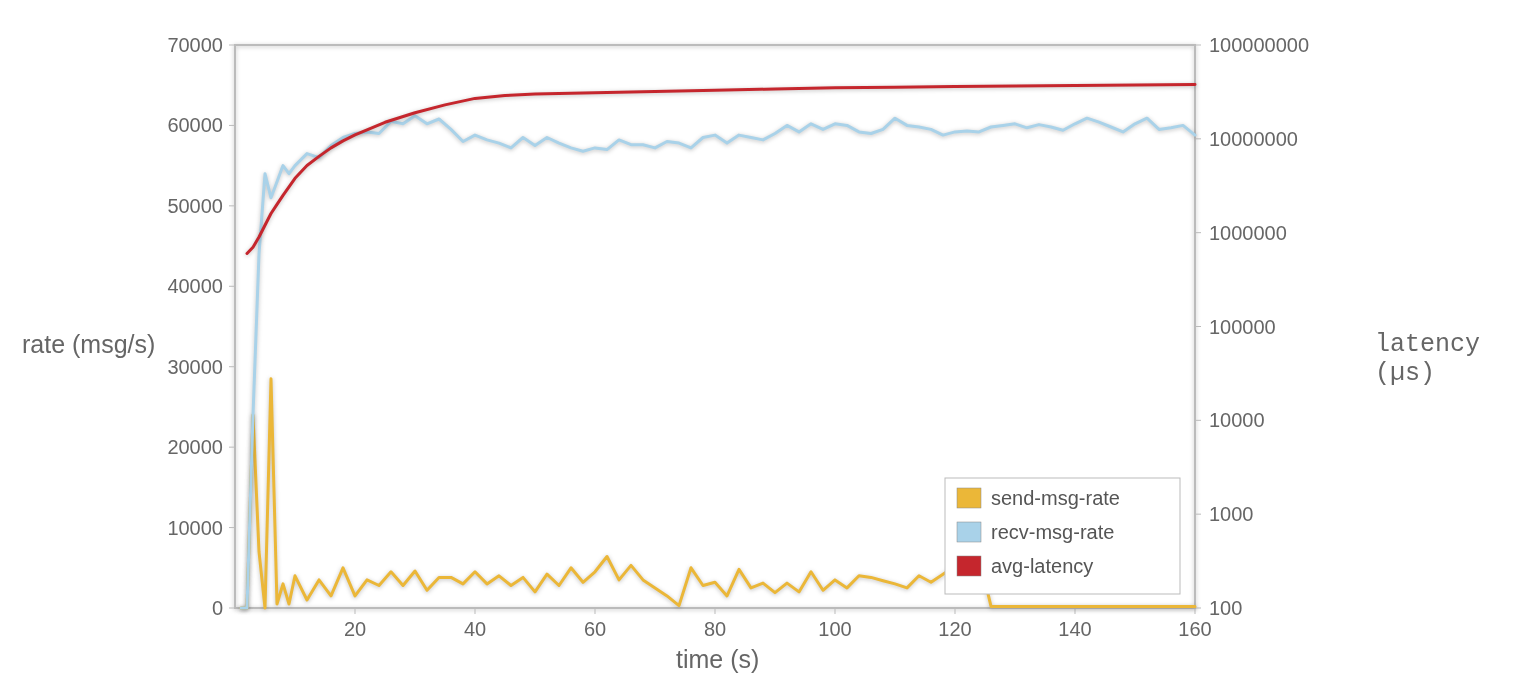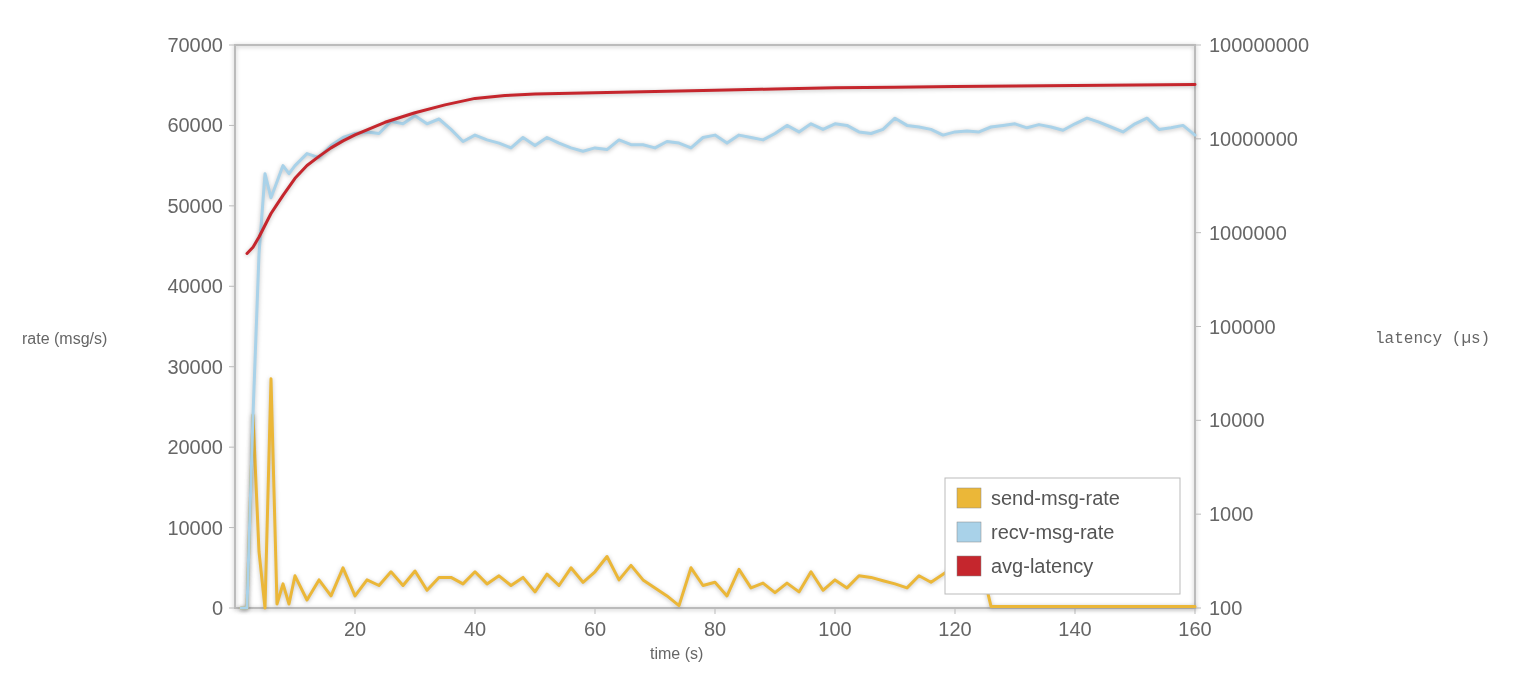--- a/index.html
+++ b/index.html
@@ -1,20 +1,20 @@
 <!DOCTYPE html>
 <html><head>
 <meta charset="utf-8">
 <style>
   html,body{margin:0;padding:0;background:#fff;font-family:"Lucida Grande","Helvetica Neue",Arial,sans-serif;color:#555;}
   .wrap{position:relative;width:1534px;height:700px;}
-  .axis-label{position:absolute;font-size:16px;color:#666;}
+  .axis-label{position:absolute;font-size:25px;color:#666;}
   .left-label{left:22px;top:330px;}
   .right-label{left:1375px;top:330px;font-family:Liberation Mono, monospace;}
-  .bottom-label{left:650px;top:645px;}
+  .bottom-label{left:676px;top:645px;}
   svg{position:absolute;left:0;top:0;}
   .plot-border{fill:none;stroke:#bbb;stroke-width:2;}
   .tick-text{fill:#666;font-size:20px;font-family:inherit;}
   .tick-line{stroke:#bbb;stroke-width:1;}
   .legend-box{fill:#fff;stroke:#bbb;stroke-width:1;}
   .legend-text{fill:#555;font-size:20px;}
   .plot-shadow{filter:drop-shadow(0 1px 2px rgba(0,0,0,0.25));}
 </style>
 </head>
 <body>

